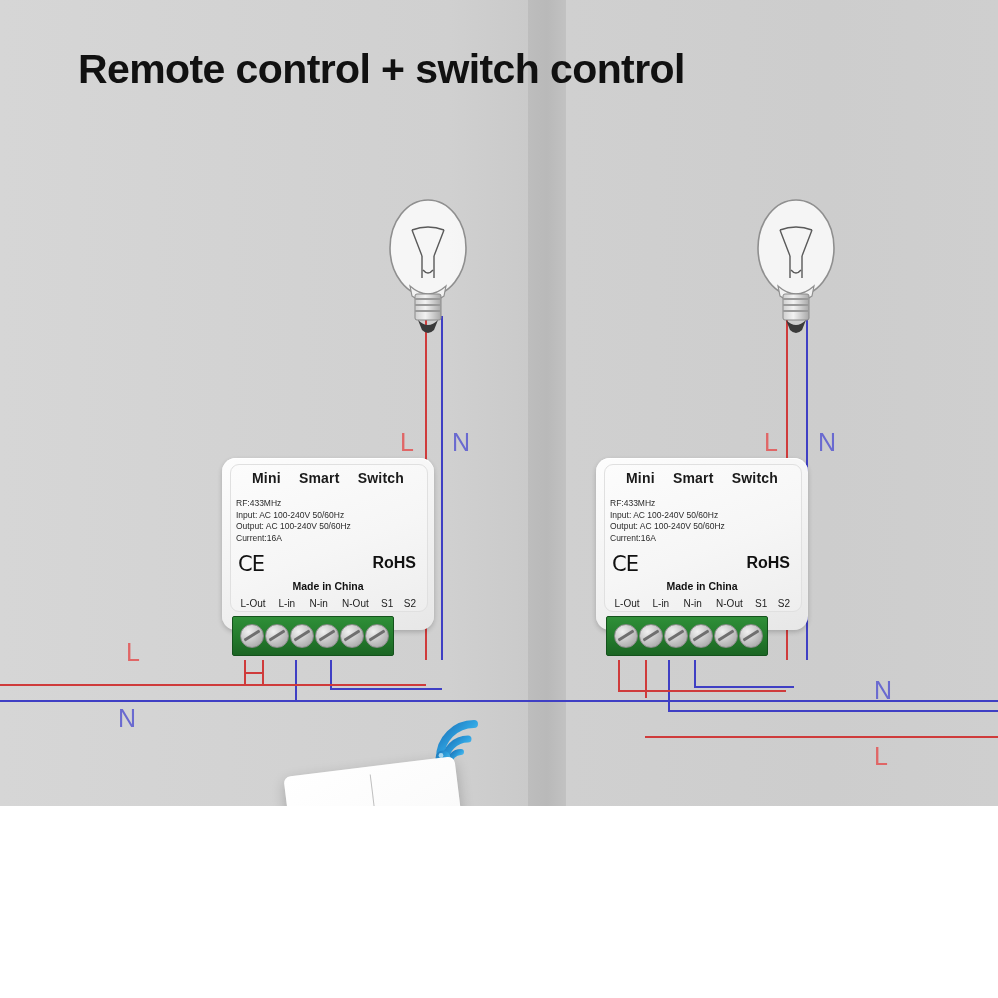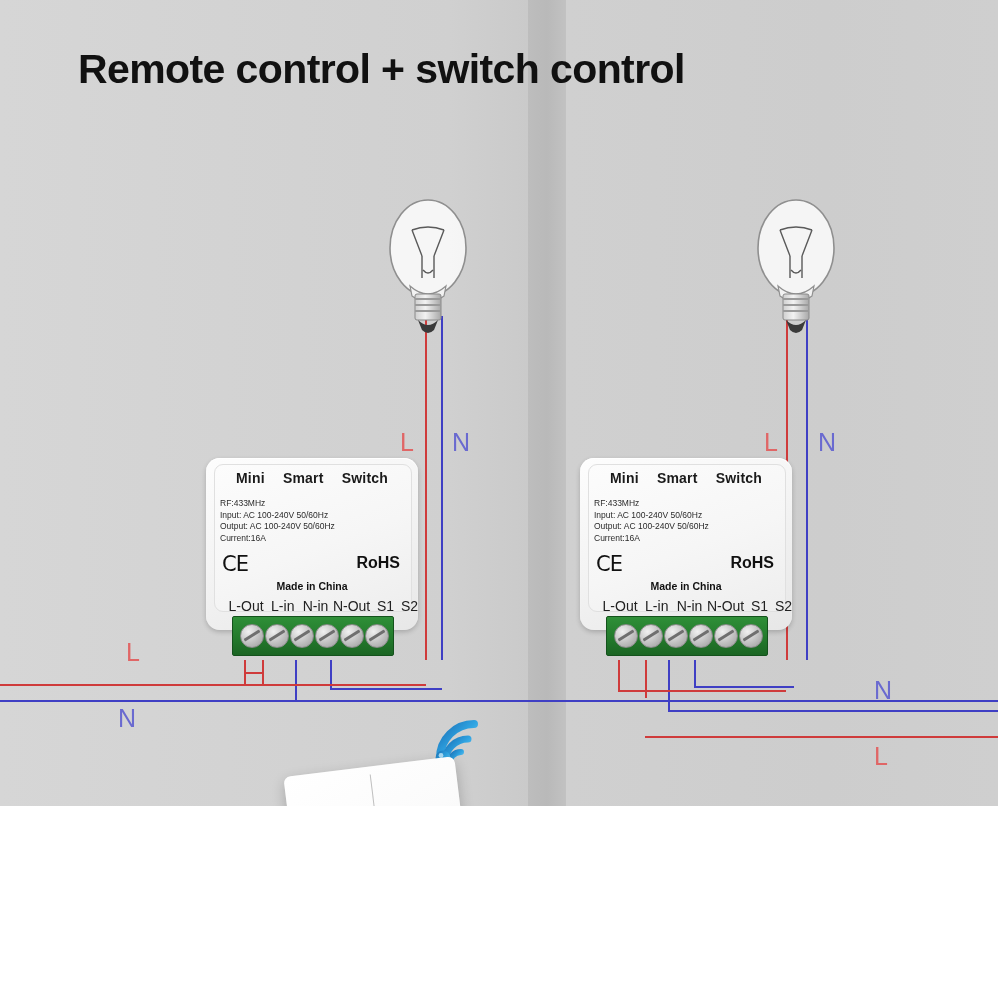--- a/index.html
+++ b/index.html
@@ -32,40 +32,40 @@
 
   
   .lbl{position:absolute;font-size:25px;font-weight:400;letter-spacing:.5px;}
   .lbl-l{color:#e06666;} .lbl-n{color:#6a6ad0;}
 
   
   .bulb{position:absolute;width:92px;height:150px;}
 
   
   .module{position:absolute;width:212px;height:203px;}
-  .mod-body{position:absolute;left:0;top:0;width:212px;height:172px;
+  .mod-body{position:absolute;left:16px;top:0;width:212px;height:172px;
       background:linear-gradient(160deg,#fdfdfd 0%,#f4f4f4 45%,#e7e7e7 100%);
       border-radius:14px;
       box-shadow:0 2px 5px rgba(0,0,0,.20), inset 0 1px 1px #fff;}
   .mod-face{position:absolute;left:8px;top:6px;width:196px;height:146px;
       background:linear-gradient(160deg,#fcfcfc 0%,#f6f6f6 55%,#eeeeee 100%);
       border-radius:9px;border:1px solid #e0e0e0;}
   .mod-title{position:absolute;left:0;right:0;top:12px;text-align:center;
       font-size:14px;font-weight:bold;color:#1a1a1a;letter-spacing:.2px;}
   .mod-title span{margin:0 7px;}
   .mod-specs{position:absolute;left:14px;top:40px;font-size:8.5px;
       color:#2a2a2a;line-height:11.6px;white-space:nowrap;}
   .mod-ce{position:absolute;left:16px;top:94px;font-size:21px;color:#111;
       font-family:"DejaVu Sans",sans-serif;letter-spacing:-1px;}
   .mod-rohs{position:absolute;right:18px;top:96px;font-size:16px;
       font-weight:bold;color:#111;}
   .mod-made{position:absolute;left:0;right:0;top:122px;text-align:center;
       font-size:10.5px;font-weight:bold;color:#111;}
-  .mod-terms{position:absolute;left:0;right:0;top:140px;text-align:right;
-      font-size:14px;color:#222;white-space:nowrap;}
+  .mod-terms{position:absolute;left:0;right:0;top:140px;text-align:center;
+      font-size:10px;color:#222;white-space:nowrap;}
   .mod-terms span{display:inline-block;}
   .green-block{position:absolute;left:26px;top:158px;width:160px;height:38px;
       background:linear-gradient(180deg,#2f8f38 0%,#237a2c 55%,#1b6523 100%);
       border:1px solid #14521c;border-radius:2px;}
   .screw{position:absolute;top:7px;width:22px;height:22px;border-radius:50%;
       background:radial-gradient(circle at 34% 30%,#f0f0f0 0%,#c9c9c9 45%,#9a9a9a 100%);
       border:1px solid #8a8a8a;}
   .screw::after{content:"";position:absolute;left:2px;top:9px;width:18px;height:3px;
       background:#6f6f6f;transform:rotate(-32deg);border-radius:1px;}
 

